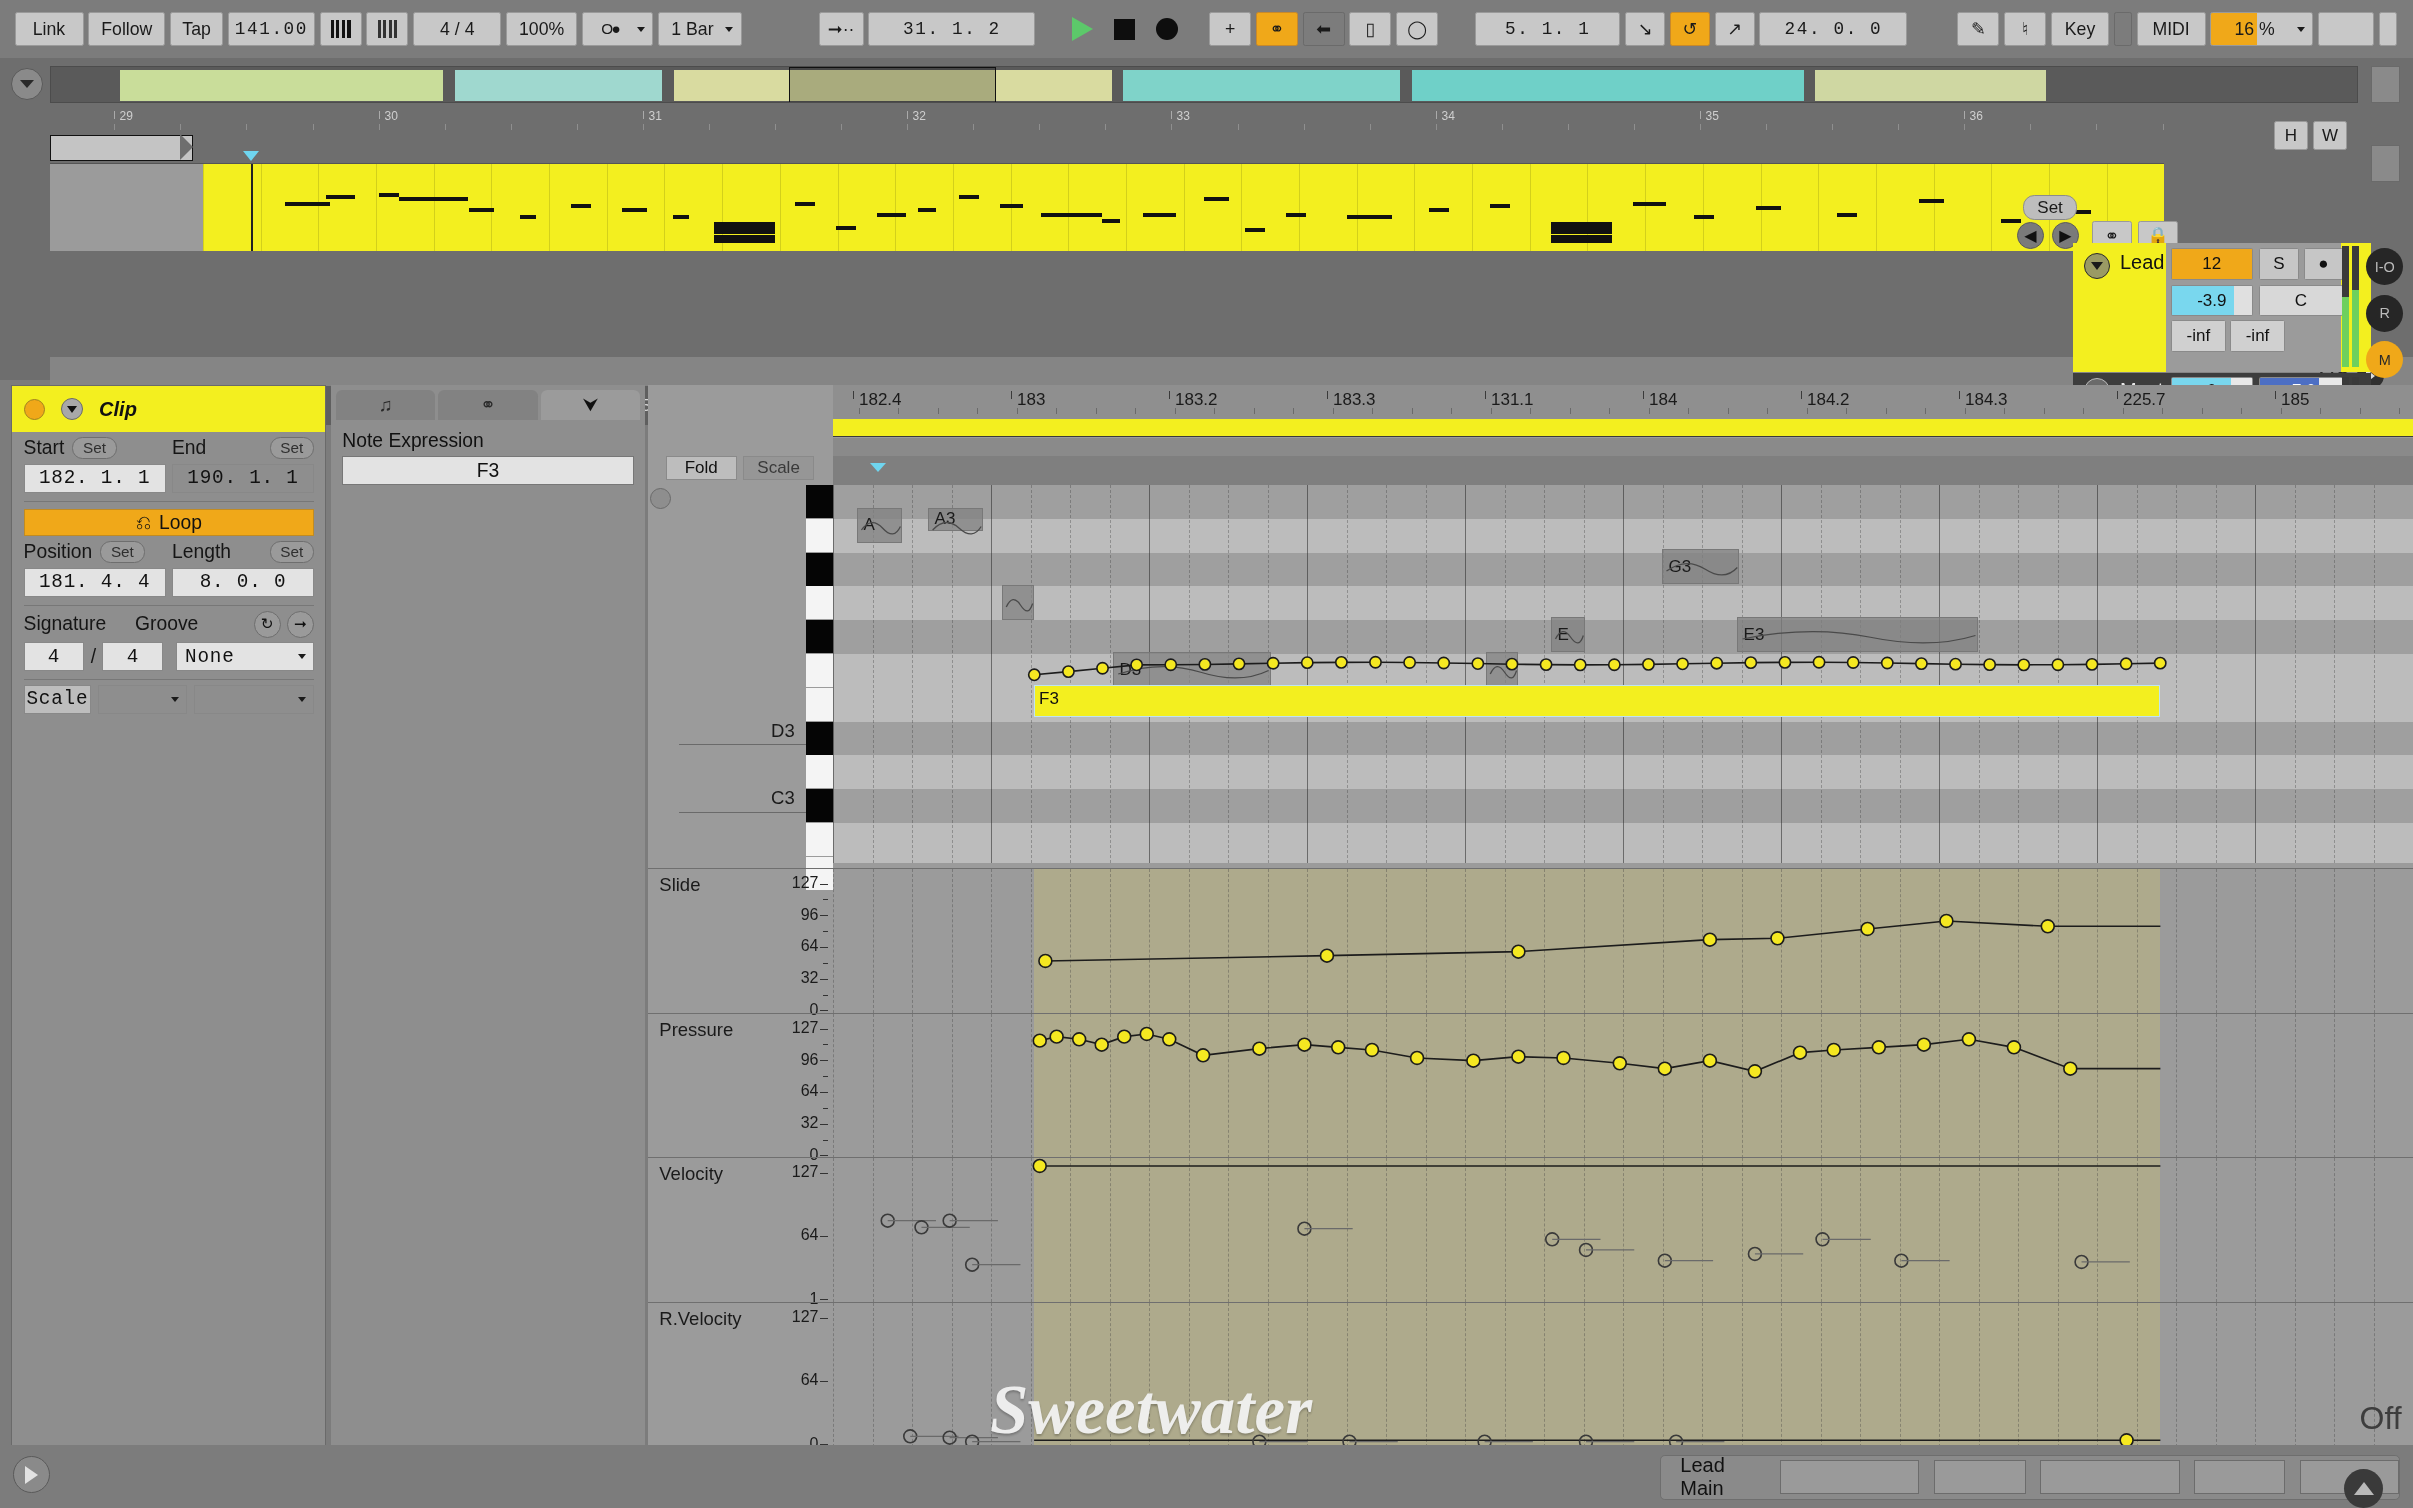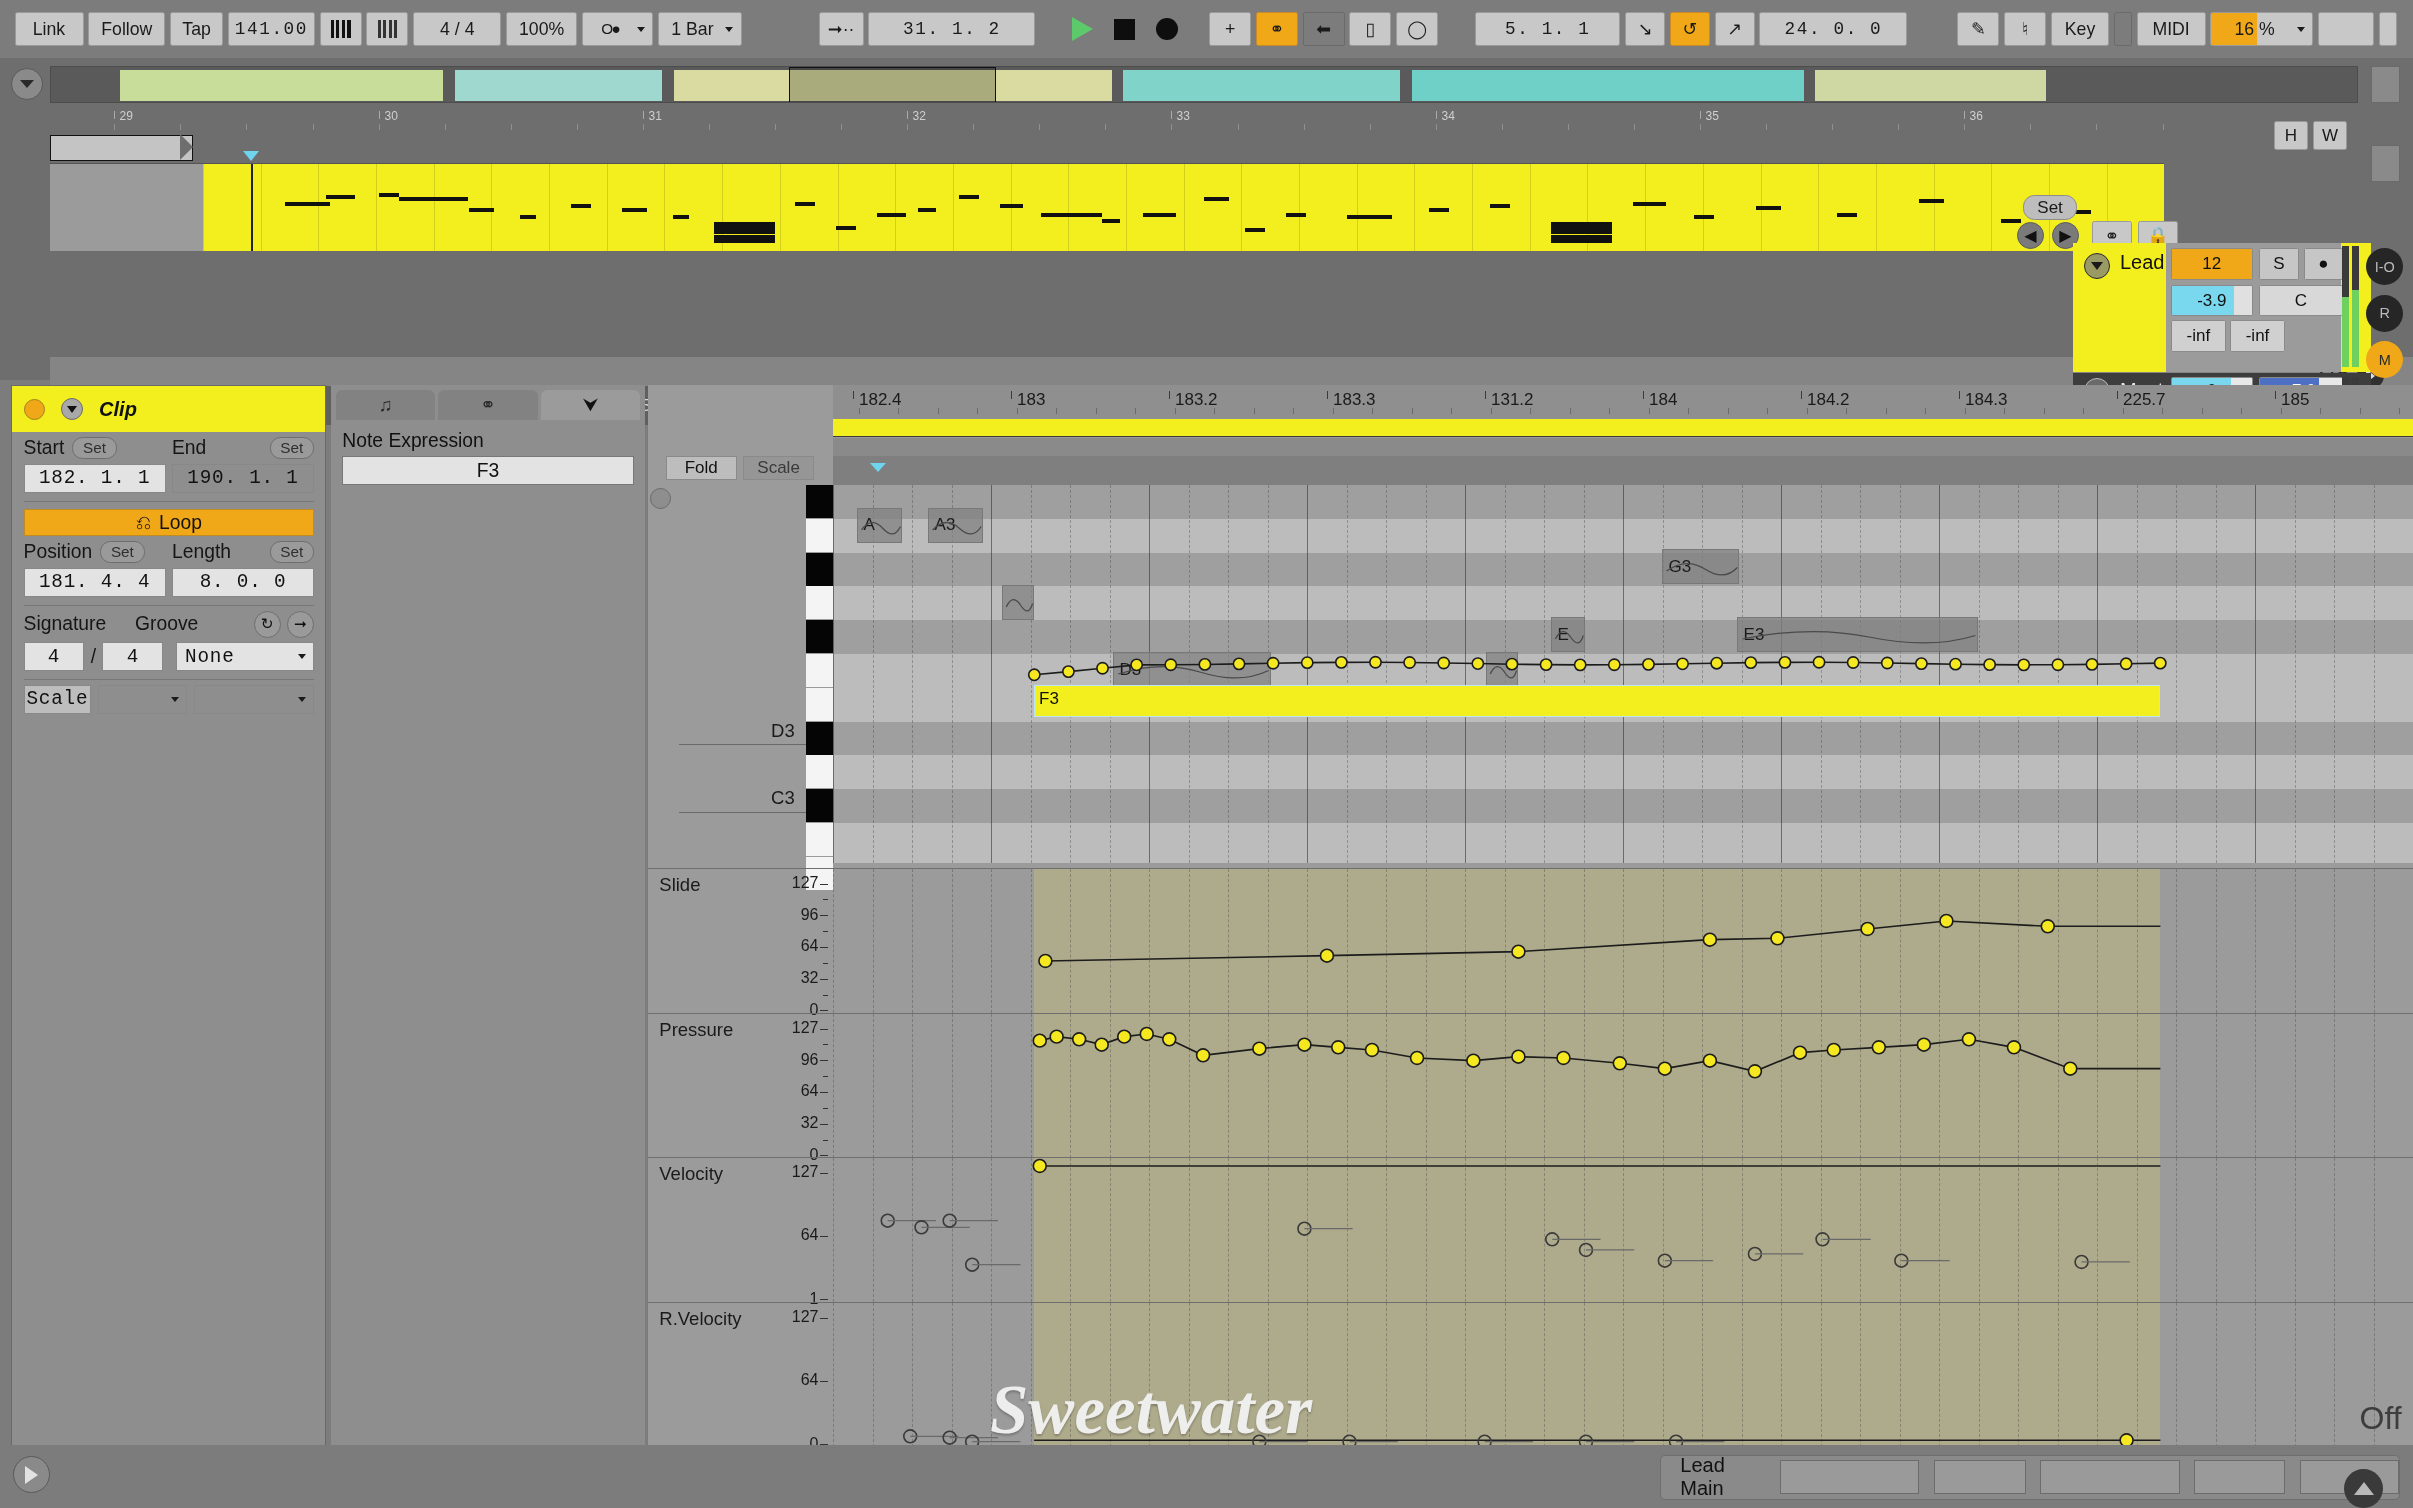--- a/index.html
+++ b/index.html
@@ -592,21 +592,21 @@
       <div class="bl" style="left: 342px;">183.2</div>
       <div class="tick" style="left: 342px;"></div>
       <div class="tick" style="left: 381px;"></div>
       <div class="tick" style="left: 421px;"></div>
       <div class="tick" style="left: 460px;"></div>
       <div class="bl" style="left: 500px;">183.3</div>
       <div class="tick" style="left: 500px;"></div>
       <div class="tick" style="left: 539px;"></div>
       <div class="tick" style="left: 579px;"></div>
       <div class="tick" style="left: 618px;"></div>
-      <div class="bl" style="left: 658px;">131.2</div>
+      <div class="bl" style="left: 658px;">131.1</div>
       <div class="tick" style="left: 658px;"></div>
       <div class="tick" style="left: 697px;"></div>
       <div class="tick" style="left: 737px;"></div>
       <div class="tick" style="left: 776px;"></div>
       <div class="bl" style="left: 816px;">184</div>
       <div class="tick" style="left: 816px;"></div>
       <div class="tick" style="left: 855px;"></div>
       <div class="tick" style="left: 895px;"></div>
       <div class="tick" style="left: 934px;"></div>
       <div class="bl" style="left: 974px;">184.2</div>
@@ -713,21 +713,21 @@
         <div class="vgrid" style="left: 1304px;"></div>
         <div class="vgrid" style="left: 1343px;"></div>
         <div class="vgrid" style="left: 1383px;"></div>
         <div class="vgrid strong" style="left: 1422px;"></div>
         <div class="vgrid" style="left: 1462px;"></div>
         <div class="vgrid" style="left: 1501px;"></div>
         <div class="vgrid" style="left: 1541px;"></div>
         <div class="ghost" style="left: 24px; top: 22.5px; width: 45px; height: 35px;">A<svg width="45" height="35" style="position: absolute; left: 0px; top: 0px; pointer-events: none;" viewBox="0 0 56 44">
             <path d="M4 26.4 Q 16.8 8.8 30.800000000000004 24.200000000000003 T 53 22" stroke="#4a4a4a" fill="none" stroke-width="1.6"></path>
           </svg></div>
-        <div class="ghost" style="left: 95px; top: 22.5px; width: 55px; height: 35px;">A3<svg width="55" height="35" style="position: absolute; left: 0px; top: 0px; pointer-events: none;" viewBox="0 0 68 44">
+        <div class="ghost" style="left: 95px; top: 22.5px; width: 55px; height: 23px;">A3<svg width="55" height="35" style="position: absolute; left: 0px; top: 0px; pointer-events: none;" viewBox="0 0 68 44">
             <path d="M4 26.4 Q 20.4 8.8 37.400000000000006 24.200000000000003 T 65 22" stroke="#4a4a4a" fill="none" stroke-width="1.6"></path>
           </svg></div>
         <div class="ghost" style="left: 169px; top: 100px; width: 32px; height: 35px;">
           <svg width="32" height="35" style="position: absolute; left: 0px; top: 0px; pointer-events: none;" viewBox="0 0 40 44">
             <path d="M4 26.4 Q 12 8.8 22 24.200000000000003 T 37 22" stroke="#4a4a4a" fill="none" stroke-width="1.6"></path>
           </svg>
         </div>
         <div class="ghost" style="left: 280px; top: 167px; width: 158px; height: 35px;">D3<svg width="158" height="35" style="position: absolute; left: 0px; top: 0px; pointer-events: none;" viewBox="0 0 196 44">
             <path d="M4 26.4 Q 58.8 8.8 107.80000000000001 24.200000000000003 T 193 22" stroke="#4a4a4a" fill="none" stroke-width="1.6"></path>
           </svg></div>

